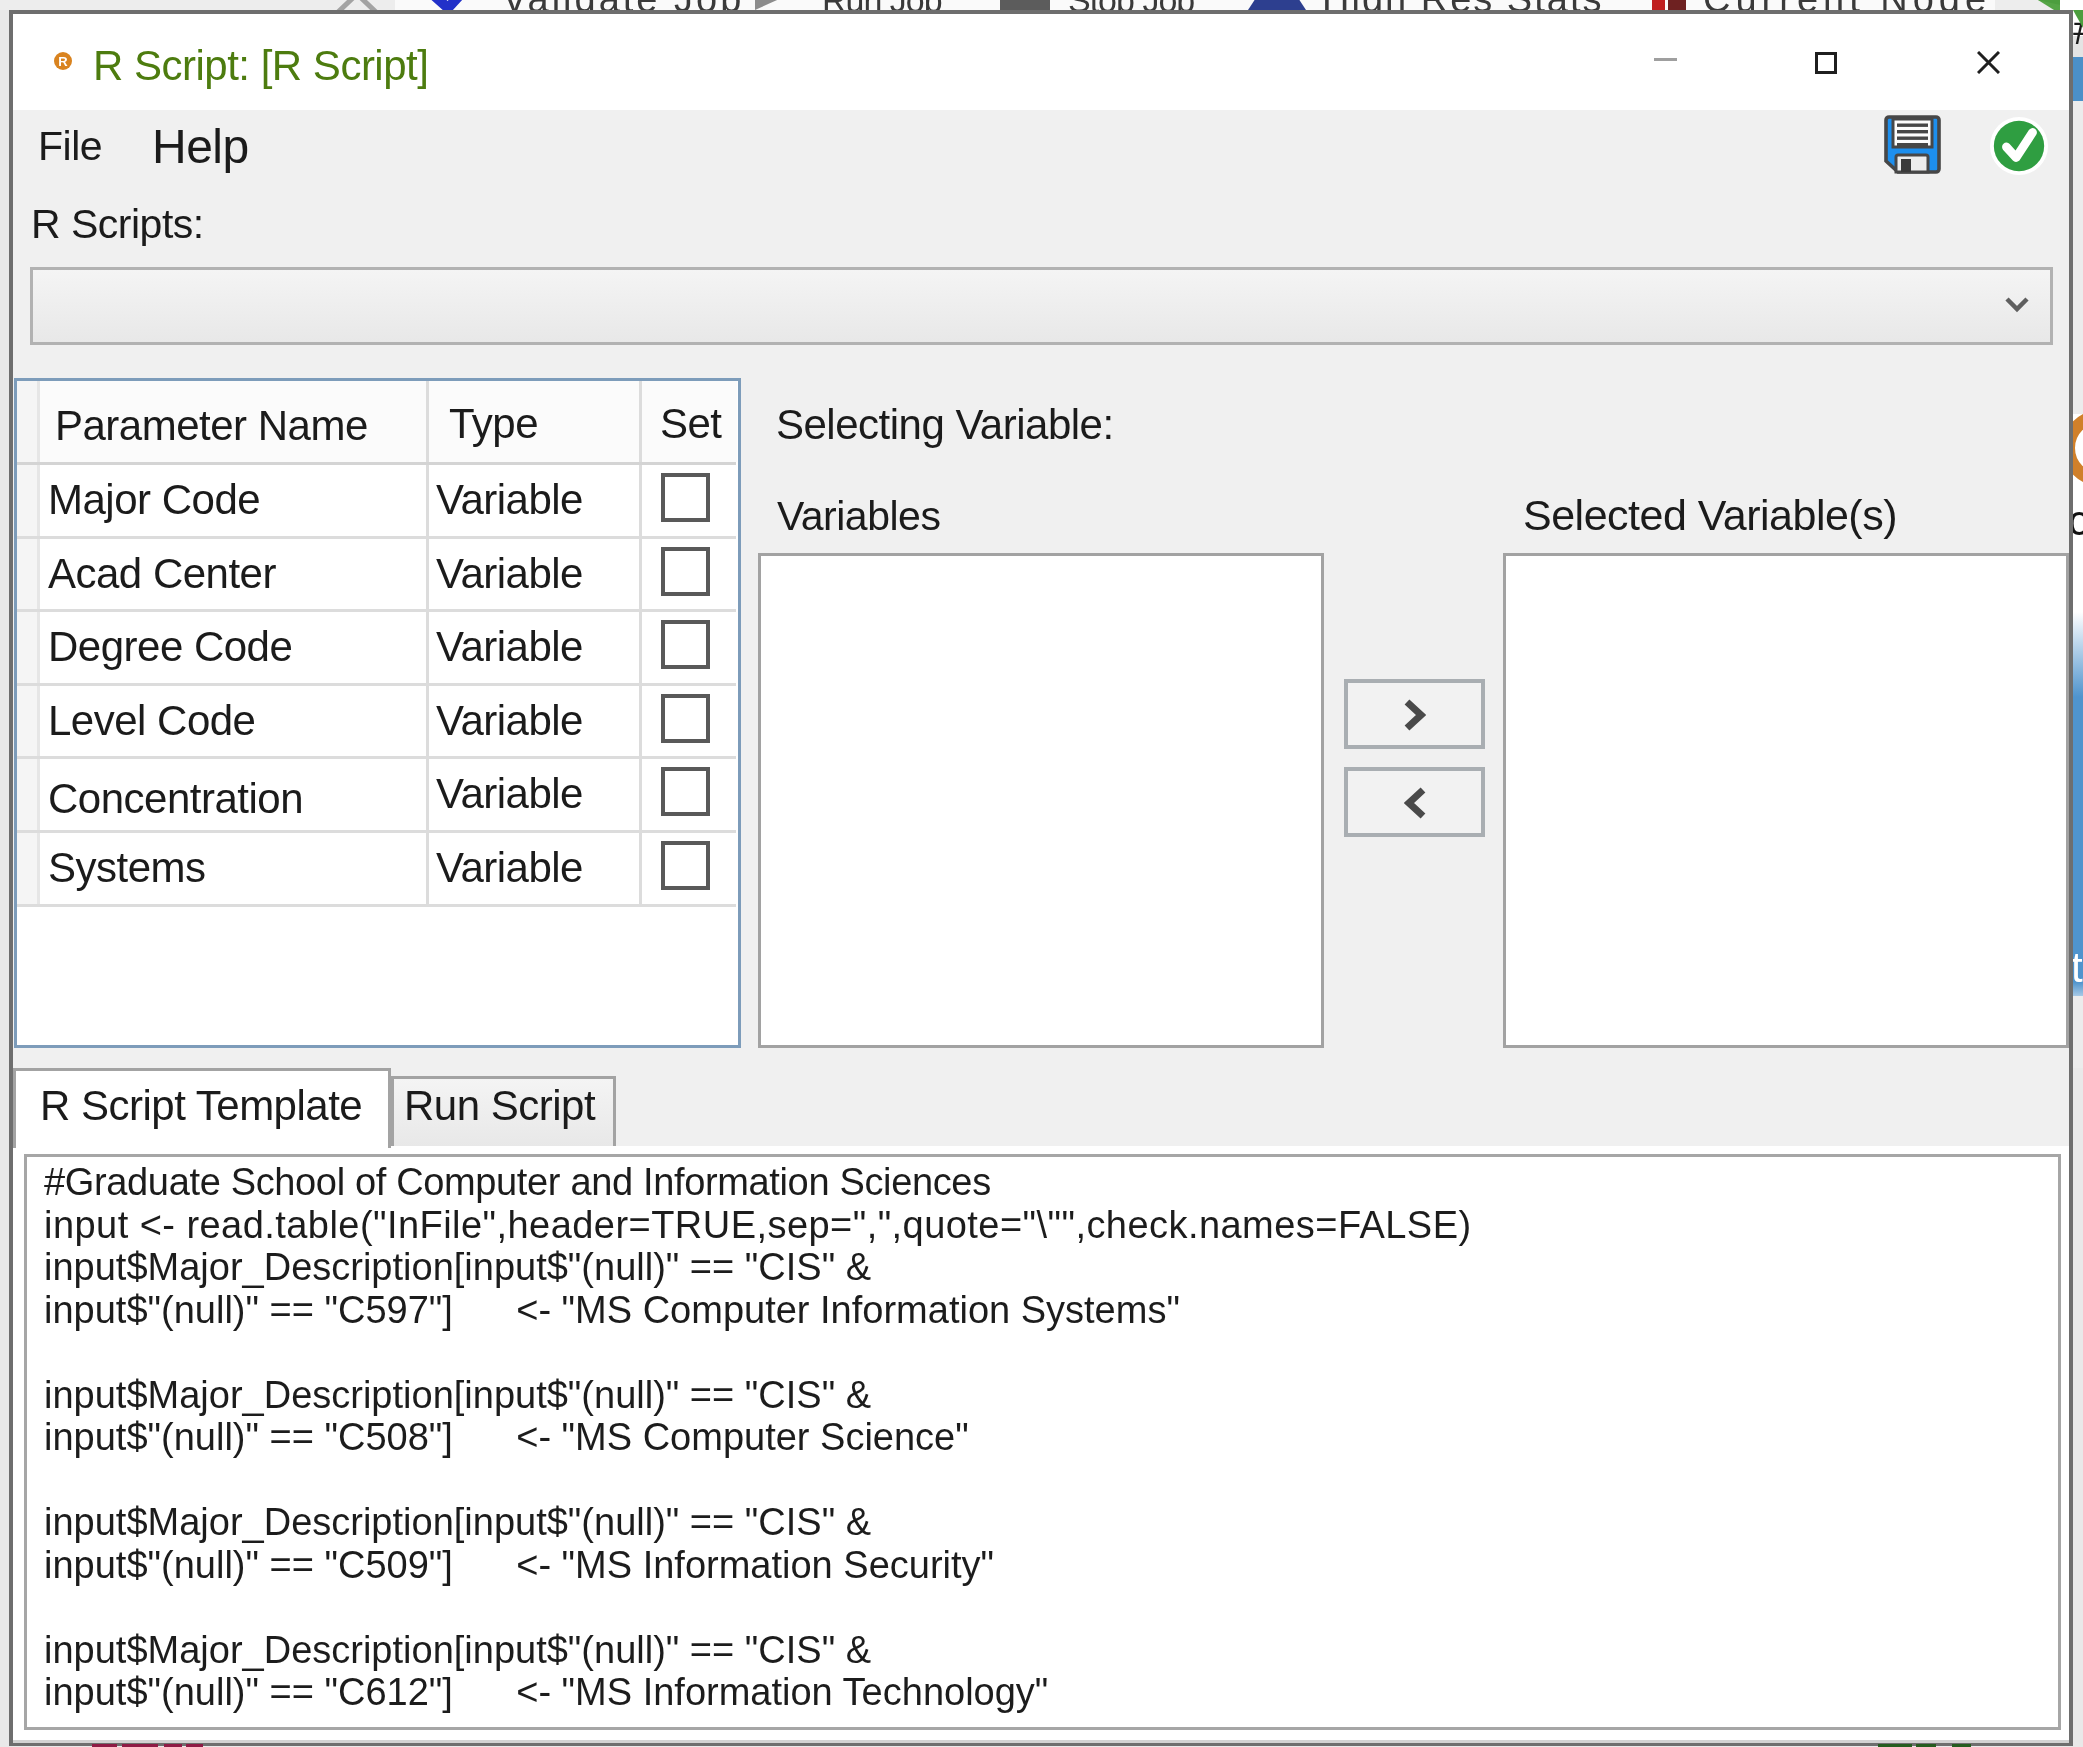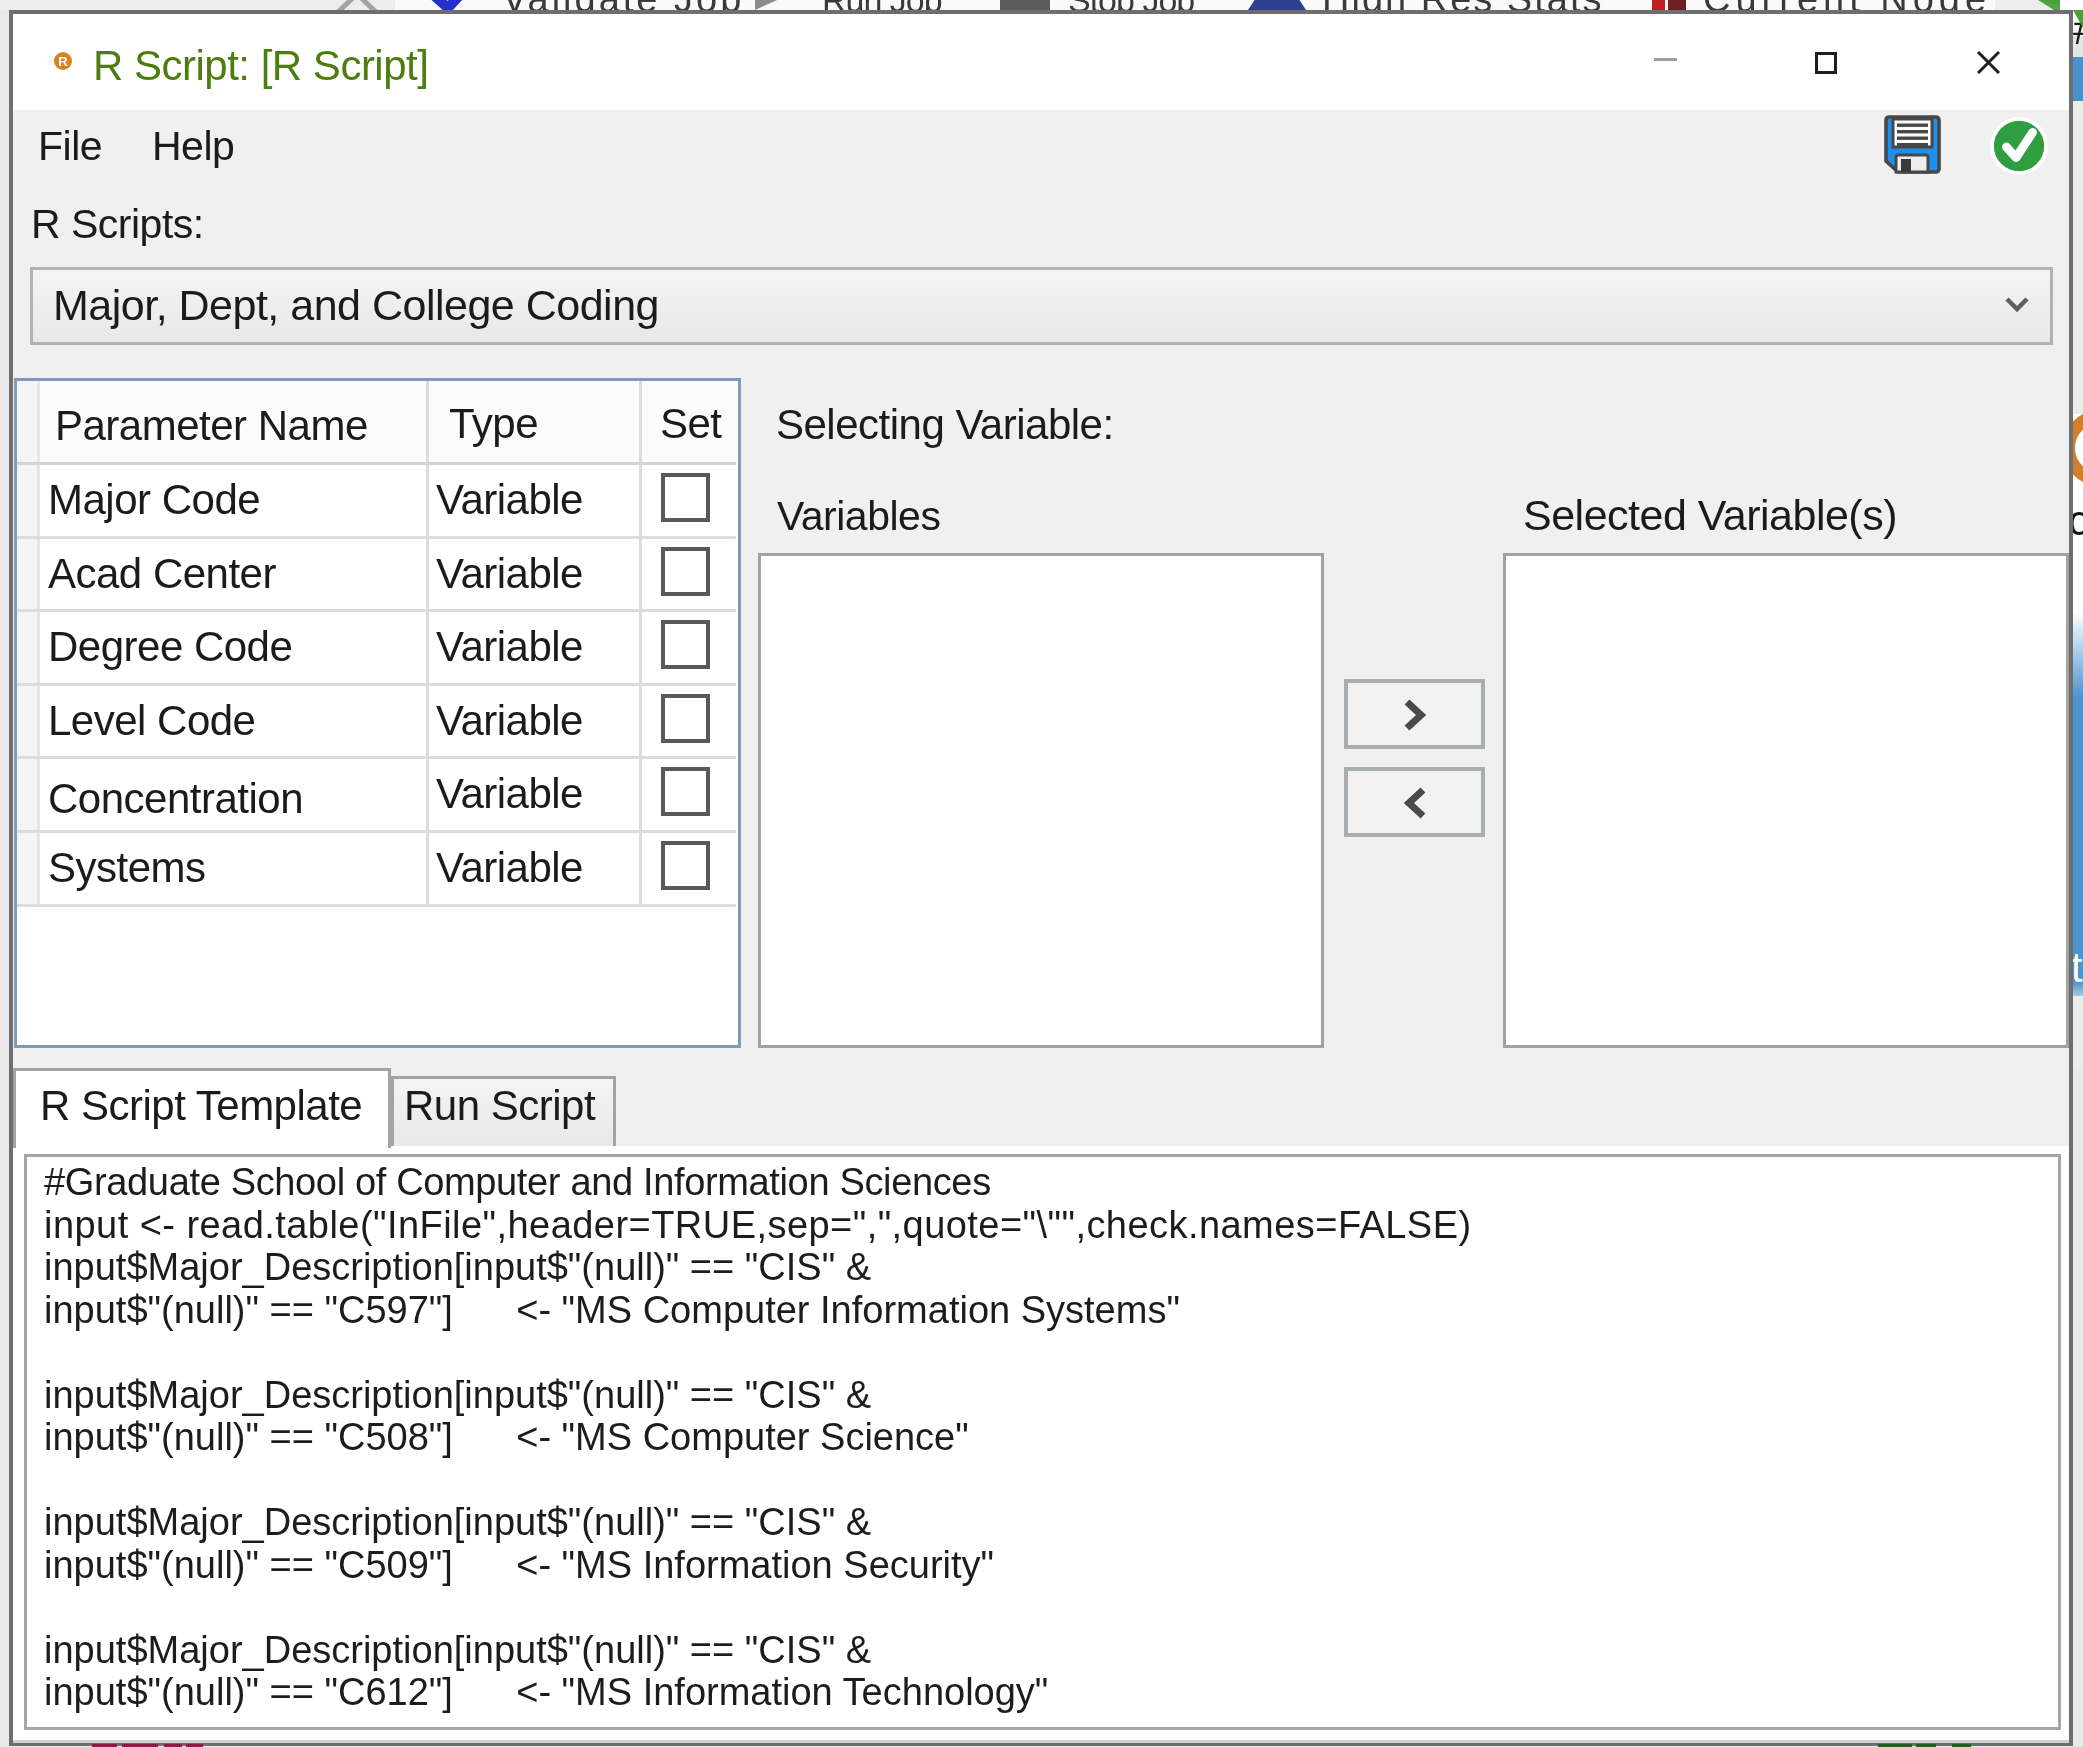--- a/index.html
+++ b/index.html
@@ -71,42 +71,41 @@
     </svg>
     <div class="txt" style="left:80px;top:31px;font-size:42px;line-height:42px;letter-spacing:-0.5px;color:#4d7c0f;">R Script: [R Script]</div>
     <div class="abs" style="left:1641px;top:44px;width:23px;height:3px;background:#9f9f9f;"></div>
     <div class="abs" style="left:1802px;top:38px;width:22px;height:22px;border:3px solid #1f1f1f;"></div>
     <svg class="abs" style="left:1964px;top:37px;" width="23" height="23">
         <path d="M1 1 L22 22 M22 1 L1 22" stroke="#1f1f1f" stroke-width="3"></path>
       </svg>
   </div>
 
   <div class="txt" style="left:25px;top:112px;font-size:41px;line-height:41px;letter-spacing:-0.5px;">File</div>
-  <div class="txt" style="left:139px;top:112px;font-size:41px;line-height:41px;letter-spacing:-0.5px;">Help</div>
+  <div class="txt" style="left:139px;top:112px;font-size:48px;line-height:41px;letter-spacing:-0.5px;">Help</div>
 
   <svg class="abs" style="left:1871px;top:101px;" width="57" height="59" viewBox="0 0 57 59">
     <path d="M5 2 H52 a3 3 0 0 1 3 3 V54 a3 3 0 0 1 -3 3 H14 L2 46 V5 a3 3 0 0 1 3-3 Z" fill="#1d8fee" stroke="#474747" stroke-width="3.6"></path>
     <rect x="9" y="4" width="39" height="28" fill="#fcfcfc" stroke="#474747" stroke-width="3"></rect>
     <rect x="13" y="8.5" width="31" height="3.4" fill="#474747"></rect>
     <rect x="13" y="15" width="31" height="3.4" fill="#474747"></rect>
     <rect x="13" y="21.5" width="31" height="3.4" fill="#474747"></rect>
     <rect x="13" y="28" width="31" height="3.4" fill="#474747"></rect>
     <path d="M12 57 V42 a2 2 0 0 1 2-2 H42 a2 2 0 0 1 2 2 V57 Z" fill="#ededed" stroke="#474747" stroke-width="3"></path>
     <rect x="17" y="44" width="10" height="13" fill="#3a3a3a"></rect>
   </svg>
   <svg class="abs" style="left:1976px;top:102px;" width="60" height="60" viewBox="0 0 62 62">
     <circle cx="31" cy="31" r="30" fill="#ffffff"></circle>
     <circle cx="31" cy="31" r="26" fill="#2f9e41"></circle>
     <path d="M18 32 L28 43 L45 17" fill="none" stroke="#ffffff" stroke-width="9" stroke-linecap="round" stroke-linejoin="round"></path>
   </svg>
 
   <div class="txt" style="left:18px;top:190px;font-size:41px;line-height:41px;letter-spacing:-0.5px;">R Scripts:</div>
 
   <div class="abs" style="left:17px;top:253px;width:2023px;height:78px;border:3px solid #b2b2b2;background:linear-gradient(#f4f4f4,#e8e8e8);">
-    <div class="txt" style="left:20px;top:14px;font-size:43px;line-height:43px;letter-spacing:-0.5px;">Major, Dept, and College Coding</div>
     <svg class="abs" style="right:21px;top:27px;" width="24" height="16">
         <path d="M2 2 L12 12 L22 2" fill="none" stroke="#5f5f5f" stroke-width="4.5"></path>
       </svg>
   </div>
 
   <div class="abs" id="panel" style="left:1px;top:364px;width:727px;height:670px;border:3.5px solid #7d9cba;background:#ffffff;">
 
     <div class="abs" style="left:0;top:0;width:20px;height:523px;background:#f5f5f5;"></div>
     <div class="abs" style="left:20px;top:0;width:700px;height:81px;background:#fbfbfb;"></div>
 

